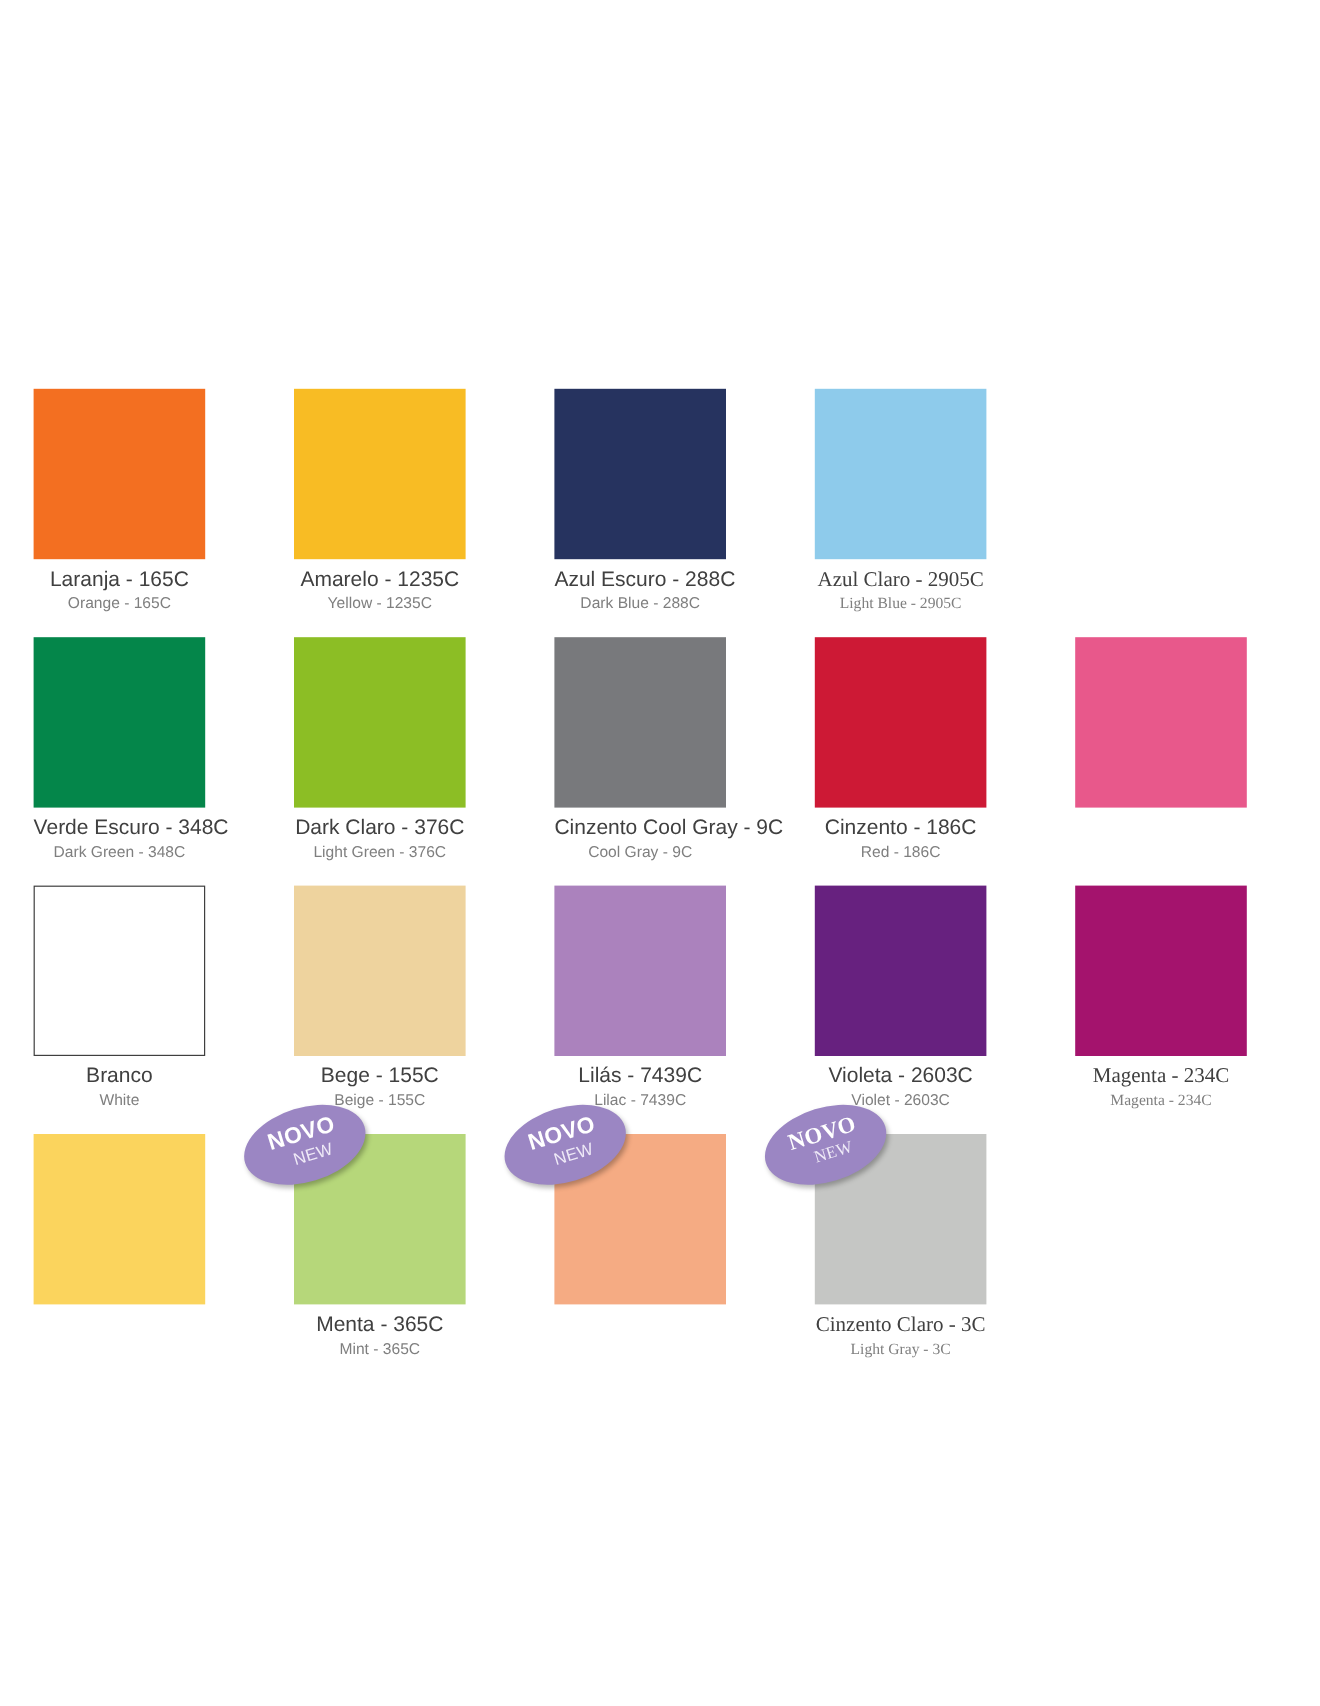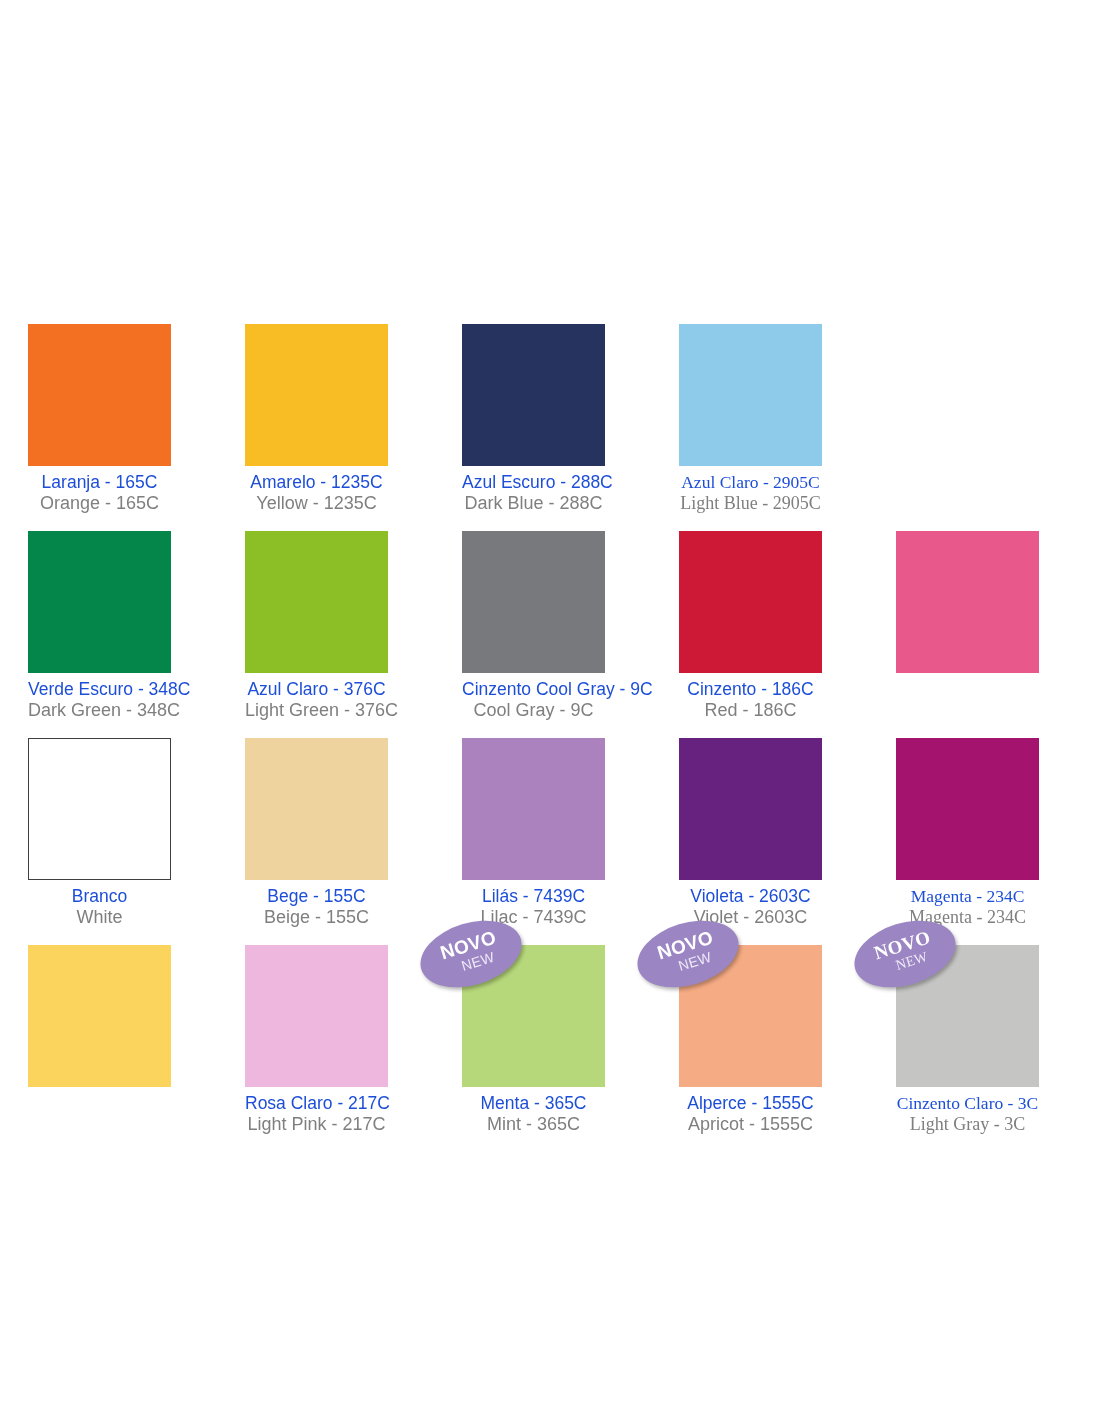--- a/index.html
+++ b/index.html
@@ -58,27 +58,27 @@
 
   .swatch-labels {
     text-align: center;
     padding-top: 5px;
   }
 
   .swatch-name-pt {
     display: block;
     font-size: 17.5px;
     line-height: 22px;
-    color: #1d4ed8;
+    color: #404040;
     white-space: nowrap;
   }
 
   .swatch-name-en {
     display: block;
-    font-size: 18px;
+    font-size: 13px;
     line-height: 20px;
     color: #7f7f7f;
     white-space: nowrap;
   }
 
   
   .new-badge {
     position: absolute;
     left: -43px;
     top: -22px;
@@ -151,21 +151,21 @@
         <div class="swatch-cell">
           <div class="swatch-chip" style="background-color: rgb(4, 134, 74);"></div>
           <div class="swatch-labels">
             <span class="swatch-name-pt">Verde Escuro - 348C</span>
             <span class="swatch-name-en">Dark Green - 348C</span>
           </div>
         </div>
         <div class="swatch-cell">
           <div class="swatch-chip" style="background-color: rgb(140, 190, 37);"></div>
           <div class="swatch-labels">
-            <span class="swatch-name-pt">Azul Claro - 376C</span>
+            <span class="swatch-name-pt">Dark Claro - 376C</span>
             <span class="swatch-name-en">Light Green - 376C</span>
           </div>
         </div>
         <div class="swatch-cell">
           <div class="swatch-chip" style="background-color: rgb(120, 121, 124);"></div>
           <div class="swatch-labels">
             <span class="swatch-name-pt">Cinzento Cool Gray - 9C</span>
             <span class="swatch-name-en">Cool Gray - 9C</span>
           </div>
         </div>
@@ -213,49 +213,38 @@
           <div class="swatch-chip" style="background-color: rgb(164, 19, 109);"></div>
           <div class="swatch-labels">
             <span class="swatch-name-pt">Magenta - 234C</span>
             <span class="swatch-name-en">Magenta - 234C</span>
           </div>
         </div>
       </div>
       <div class="swatch-row">
         <div class="swatch-cell">
           <div class="swatch-chip" style="background-color: rgb(251, 212, 93);"></div>
-        </div>
-        <div class="swatch-cell">
-          <div class="swatch-chip" style="background-color: rgb(238, 184, 222);"></div>
-          <div class="swatch-labels">
-            <span class="swatch-name-pt">Rosa Claro - 217C</span>
-            <span class="swatch-name-en">Light Pink - 217C</span>
-          </div>
         </div>
         <div class="swatch-cell">
           <div class="new-badge">
             <span class="badge-novo">NOVO</span>
             <span class="badge-new">NEW</span>
           </div>
           <div class="swatch-chip" style="background-color: rgb(182, 215, 122);"></div>
           <div class="swatch-labels">
             <span class="swatch-name-pt">Menta - 365C</span>
             <span class="swatch-name-en">Mint - 365C</span>
           </div>
         </div>
         <div class="swatch-cell">
           <div class="new-badge">
             <span class="badge-novo">NOVO</span>
             <span class="badge-new">NEW</span>
           </div>
           <div class="swatch-chip" style="background-color: rgb(245, 171, 131);"></div>
-          <div class="swatch-labels">
-            <span class="swatch-name-pt">Alperce - 1555C</span>
-            <span class="swatch-name-en">Apricot - 1555C</span>
-          </div>
         </div>
         <div class="swatch-cell">
           <div class="new-badge">
             <span class="badge-novo">NOVO</span>
             <span class="badge-new">NEW</span>
           </div>
           <div class="swatch-chip" style="background-color: rgb(197, 198, 196);"></div>
           <div class="swatch-labels">
             <span class="swatch-name-pt">Cinzento Claro - 3C</span>
             <span class="swatch-name-en">Light Gray - 3C</span>

